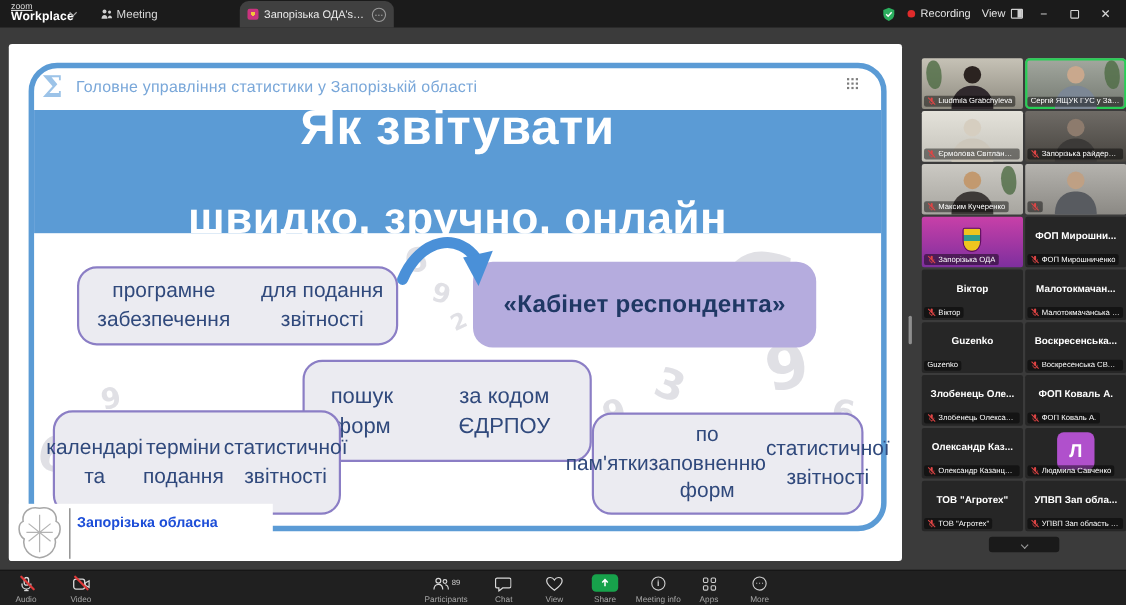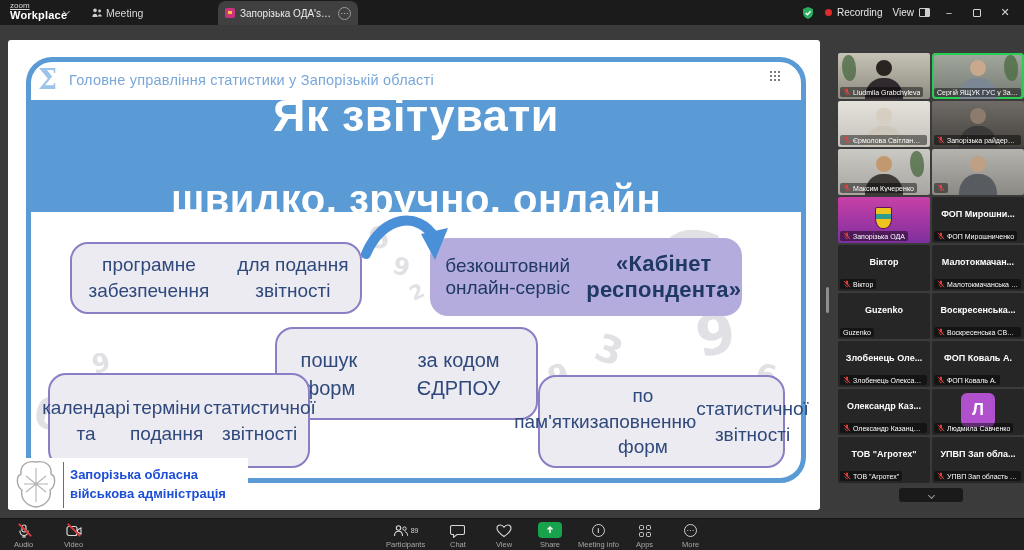--- a/index.html
+++ b/index.html
@@ -206,21 +206,20 @@
     </div>
 
     <div class="arrow-wrap">
       <svg width="96" height="70" viewBox="0 0 96 70">
         <path d="M8 46 C 24 8, 60 2, 77 30" stroke="#4a90d8" stroke-width="10" fill="none" stroke-linecap="round"></path>
         <polygon points="63,26 90,20 77,52" fill="#4a90d8"></polygon>
       </svg>
     </div>
 
     <div class="sbox box-service">
-      <div class="s1">безкоштовний онлайн-сервіс</div>
       <div class="s2">«Кабінет респондента»</div>
     </div>
 
     <div class="sbox gray box-search">
       <div>пошук форм</div>
       <div>за кодом ЄДРПОУ</div>
     </div>
 
     <div class="sbox gray box-calendar">
       <div>календарі та</div>
@@ -235,21 +234,20 @@
     </div>
 
     <div class="slide-footer">
       <svg class="crest" width="48" height="52" viewBox="0 0 48 52">
         <path d="M24 4 C14 2, 8 8, 9 16 C4 18, 4 28, 10 32 C8 40, 14 48, 24 49 C34 48, 40 40, 38 32 C44 28, 44 18, 39 16 C40 8, 34 2, 24 4 Z" fill="none" stroke="#8a8a8a" stroke-width="1.4"></path>
         <path d="M24 10 V44 M14 18 L34 34 M34 18 L14 34 M12 26 H36" stroke="#9a9a9a" stroke-width="1.1" fill="none"></path>
       </svg>
       <div class="foot-div"></div>
       <div class="foot-text">
         <div>Запорізька обласна</div>
-        <div>військова адміністрація</div>
       </div>
     </div>
   </div>
 
   <div class="share-scrollbar"></div>
 
   <div class="pgrid" id="pgrid">
       <div class="tile" style="background: linear-gradient(rgb(198, 194, 182), rgb(142, 139, 128));">
         <span class="plant left"></span>
         <span class="sil-head" style="background:#2b2320"></span>

